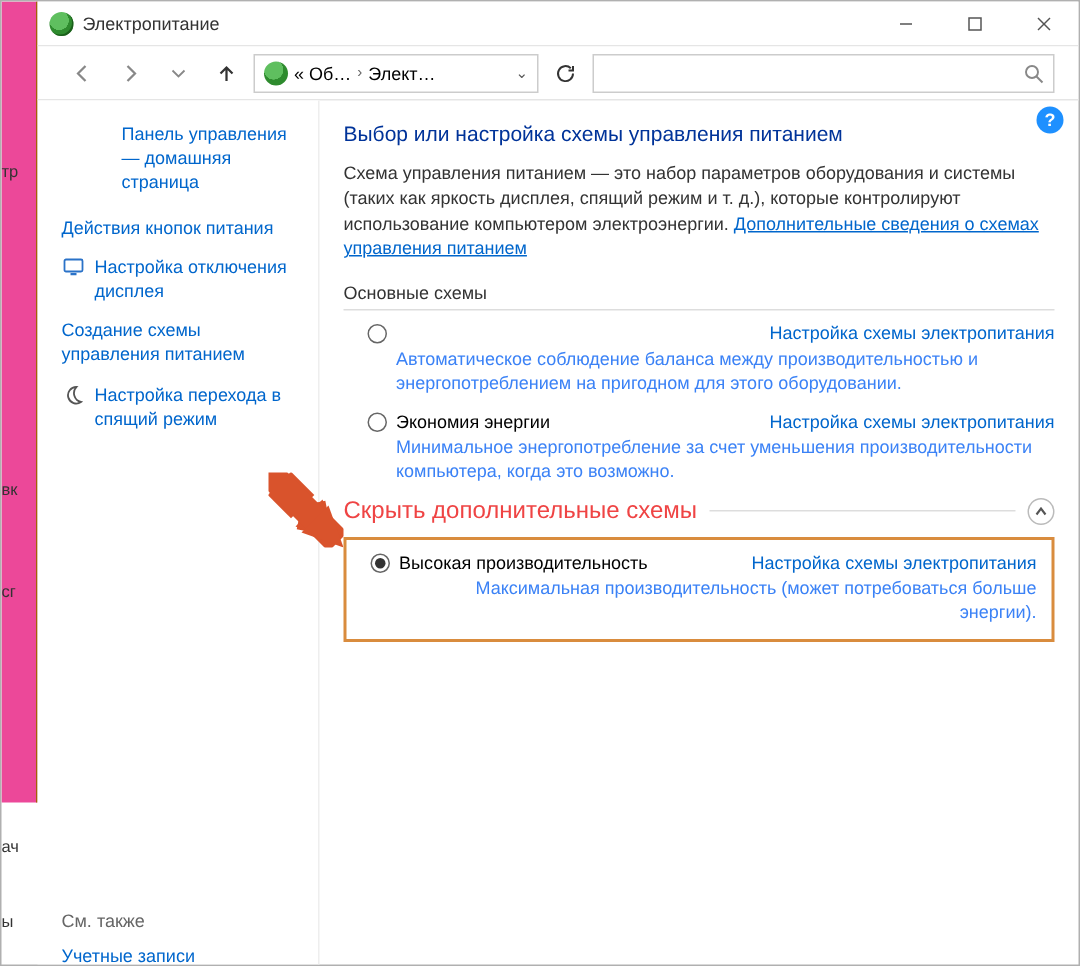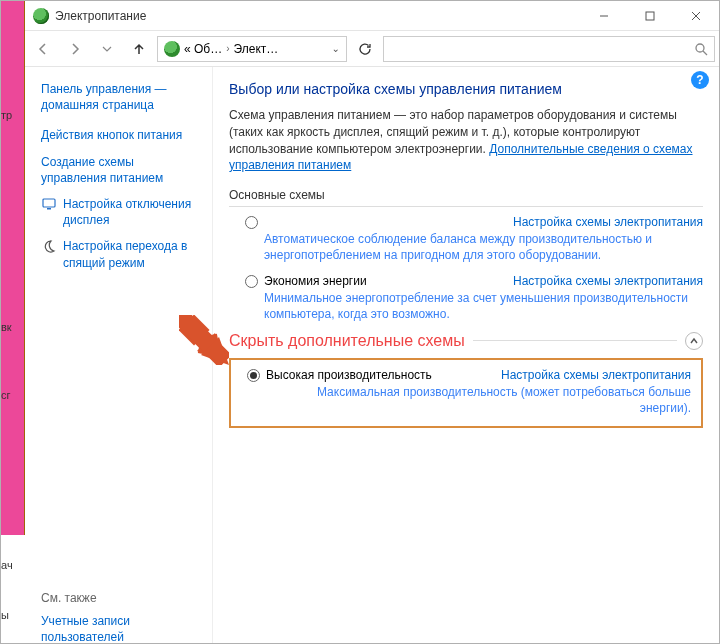--- a/index.html
+++ b/index.html
@@ -6,33 +6,33 @@
   body { font-family: "Segoe UI", Tahoma, sans-serif; font-size: 12px; color: #000; background: #f0f0f0; }
   .window { position: relative; width: 720px; height: 644px; background: #fff; border: 1px solid #b0b0b0; margin: 0; overflow: hidden; }
   .left-fragment { position: absolute; left: 0; top: 0; width: 24px; height: 534px; background: #ec4899; border-right: 1px solid #a16207; }
   .left-fragment .frag { position: absolute; left: 0; font-size: 11px; color: #333; white-space: nowrap; }
   .titlebar { position: absolute; left: 24px; top: 0; right: 0; height: 30px; display: flex; align-items: center; padding: 0 0 0 8px; background: #fff; border-bottom: 1px solid #e5e5e5; }
   .titlebar .appicon { width: 16px; height: 16px; margin-right: 6px; border-radius: 50%; background: radial-gradient(circle at 40% 35%, #5fbf5f 0 45%, #2e8b2e 46% 100%); box-shadow: inset -1px -1px 0 #1b5e1b; }
   .titlebar .title { font-size: 12px; color: #333; }
   .winbtns { margin-left: auto; display: flex; }
   .winbtn { width: 46px; height: 30px; display: flex; align-items: center; justify-content: center; color: #555; }
   .winbtn svg { width: 10px; height: 10px; }
-  .navbar { position: absolute; left: 24px; top: 30px; right: 0; height: 36px; display: flex; align-items: center; padding: 0 4px; gap: 4px; background: #fff; border-bottom: 1px solid #e5e5e5; text-align: right; }
+  .navbar { position: absolute; left: 24px; top: 30px; right: 0; height: 36px; display: flex; align-items: center; padding: 0 16px; gap: 4px; background: #fff; border-bottom: 1px solid #e5e5e5; text-align: right; }
   .navbtn { width: 28px; height: 28px; display: flex; align-items: center; justify-content: center; color: #888; border-radius: 2px; }
   .navbtn.enabled { color: #333; }
   .addressbox { flex: 0 0 auto; display: flex; align-items: center; height: 26px; border: 1px solid #ccc; padding: 0 6px; gap: 4px; width: 190px; }
   .addressbox .appicon { width: 16px; height: 16px; border-radius: 50%; background: radial-gradient(circle at 40% 35%, #5fbf5f 0 45%, #2e8b2e 46% 100%); }
   .addressbox .crumb { font-size: 12px; color: #000; white-space: nowrap; overflow: hidden; }
   .addressbox .sep { color: #666; font-size: 10px; }
   .addressbox .dd { margin-left: auto; color: #555; font-size: 10px; }
   .refreshbtn { width: 28px; height: 28px; display: flex; align-items: center; justify-content: center; color: #333; }
   .searchbox { flex: 1; height: 26px; border: 1px solid #ccc; display: flex; align-items: center; padding: 0 6px; justify-content: flex-end; color: #888; }
   .body { position: absolute; left: 24px; top: 66px; right: 0; bottom: 0; display: flex; }
   .sidebar { width: 188px; padding: 14px 10px 10px 16px; border-right: 1px solid #eee; background: #fff; }
-  .sidebar .home { color: #0066cc; font-size: 12px; line-height: 1.35; margin-bottom: 14px; }
+  .sidebar .home { color: #0066cc; font-size: 12px; line-height: 1.35; margin-bottom: 14px; margin-left: 40px; }
   .sidebar .lnk { display: flex; align-items: flex-start; gap: 6px; color: #0066cc; font-size: 12px; line-height: 1.35; margin-bottom: 10px; cursor: pointer; }
   .sidebar .lnk .ico { width: 16px; height: 16px; flex: 0 0 16px; display: flex; align-items: center; justify-content: center; color: #555; }
   .sidebar .seealso { color: #666; font-size: 12px; margin-top: 320px; }
   .sidebar .seealso .hdr { margin-bottom: 8px; }
   .main { flex: 1; padding: 14px 16px 10px 16px; position: relative; overflow: hidden; }
   .helpbtn { position: absolute; top: 4px; right: 10px; width: 18px; height: 18px; border-radius: 50%; background: #1e90ff; color: #fff; font-size: 12px; font-weight: bold; display: flex; align-items: center; justify-content: center; cursor: pointer; }
   .heading { color: #003399; font-size: 14px; margin-bottom: 10px; }
   .intro { font-size: 12px; color: #333; line-height: 1.4; margin-bottom: 14px; }
   .intro a { color: #0066cc; text-decoration: underline; }
   .section-title { font-size: 12px; color: #333; margin: 4px 0 4px 0; }
@@ -130,30 +130,30 @@
   </div>
 
   <div class="body">
     <div class="sidebar">
       <div class="home">Панель управления — домашняя страница</div>
 
       <div class="lnk">
         <span>Действия кнопок питания</span>
       </div>
       <div class="lnk">
-        <span>Создание схемы управления питанием</span>
-      </div>
-      <div class="lnk">
         <span class="ico">
             <svg width="14" height="14" viewBox="0 0 14 14">
               <rect x="1" y="2" width="12" height="8" rx="1" fill="none" stroke="#2a72c8" stroke-width="1.2"></rect>
               <rect x="5" y="11" width="4" height="1.5" fill="#2a72c8"></rect>
             </svg>
           </span>
         <span>Настройка отключения дисплея</span>
+      </div>
+      <div class="lnk">
+        <span>Создание схемы управления питанием</span>
       </div>
       <div class="lnk">
         <span class="ico">
             <svg width="14" height="14" viewBox="0 0 14 14">
               <path d="M9 2a5.5 5.5 0 1 0 3 10 6 6 0 0 1-3-10z" fill="none" stroke="#555" stroke-width="1.2"></path>
             </svg>
           </span>
         <span>Настройка перехода в спящий режим</span>
       </div>
 

